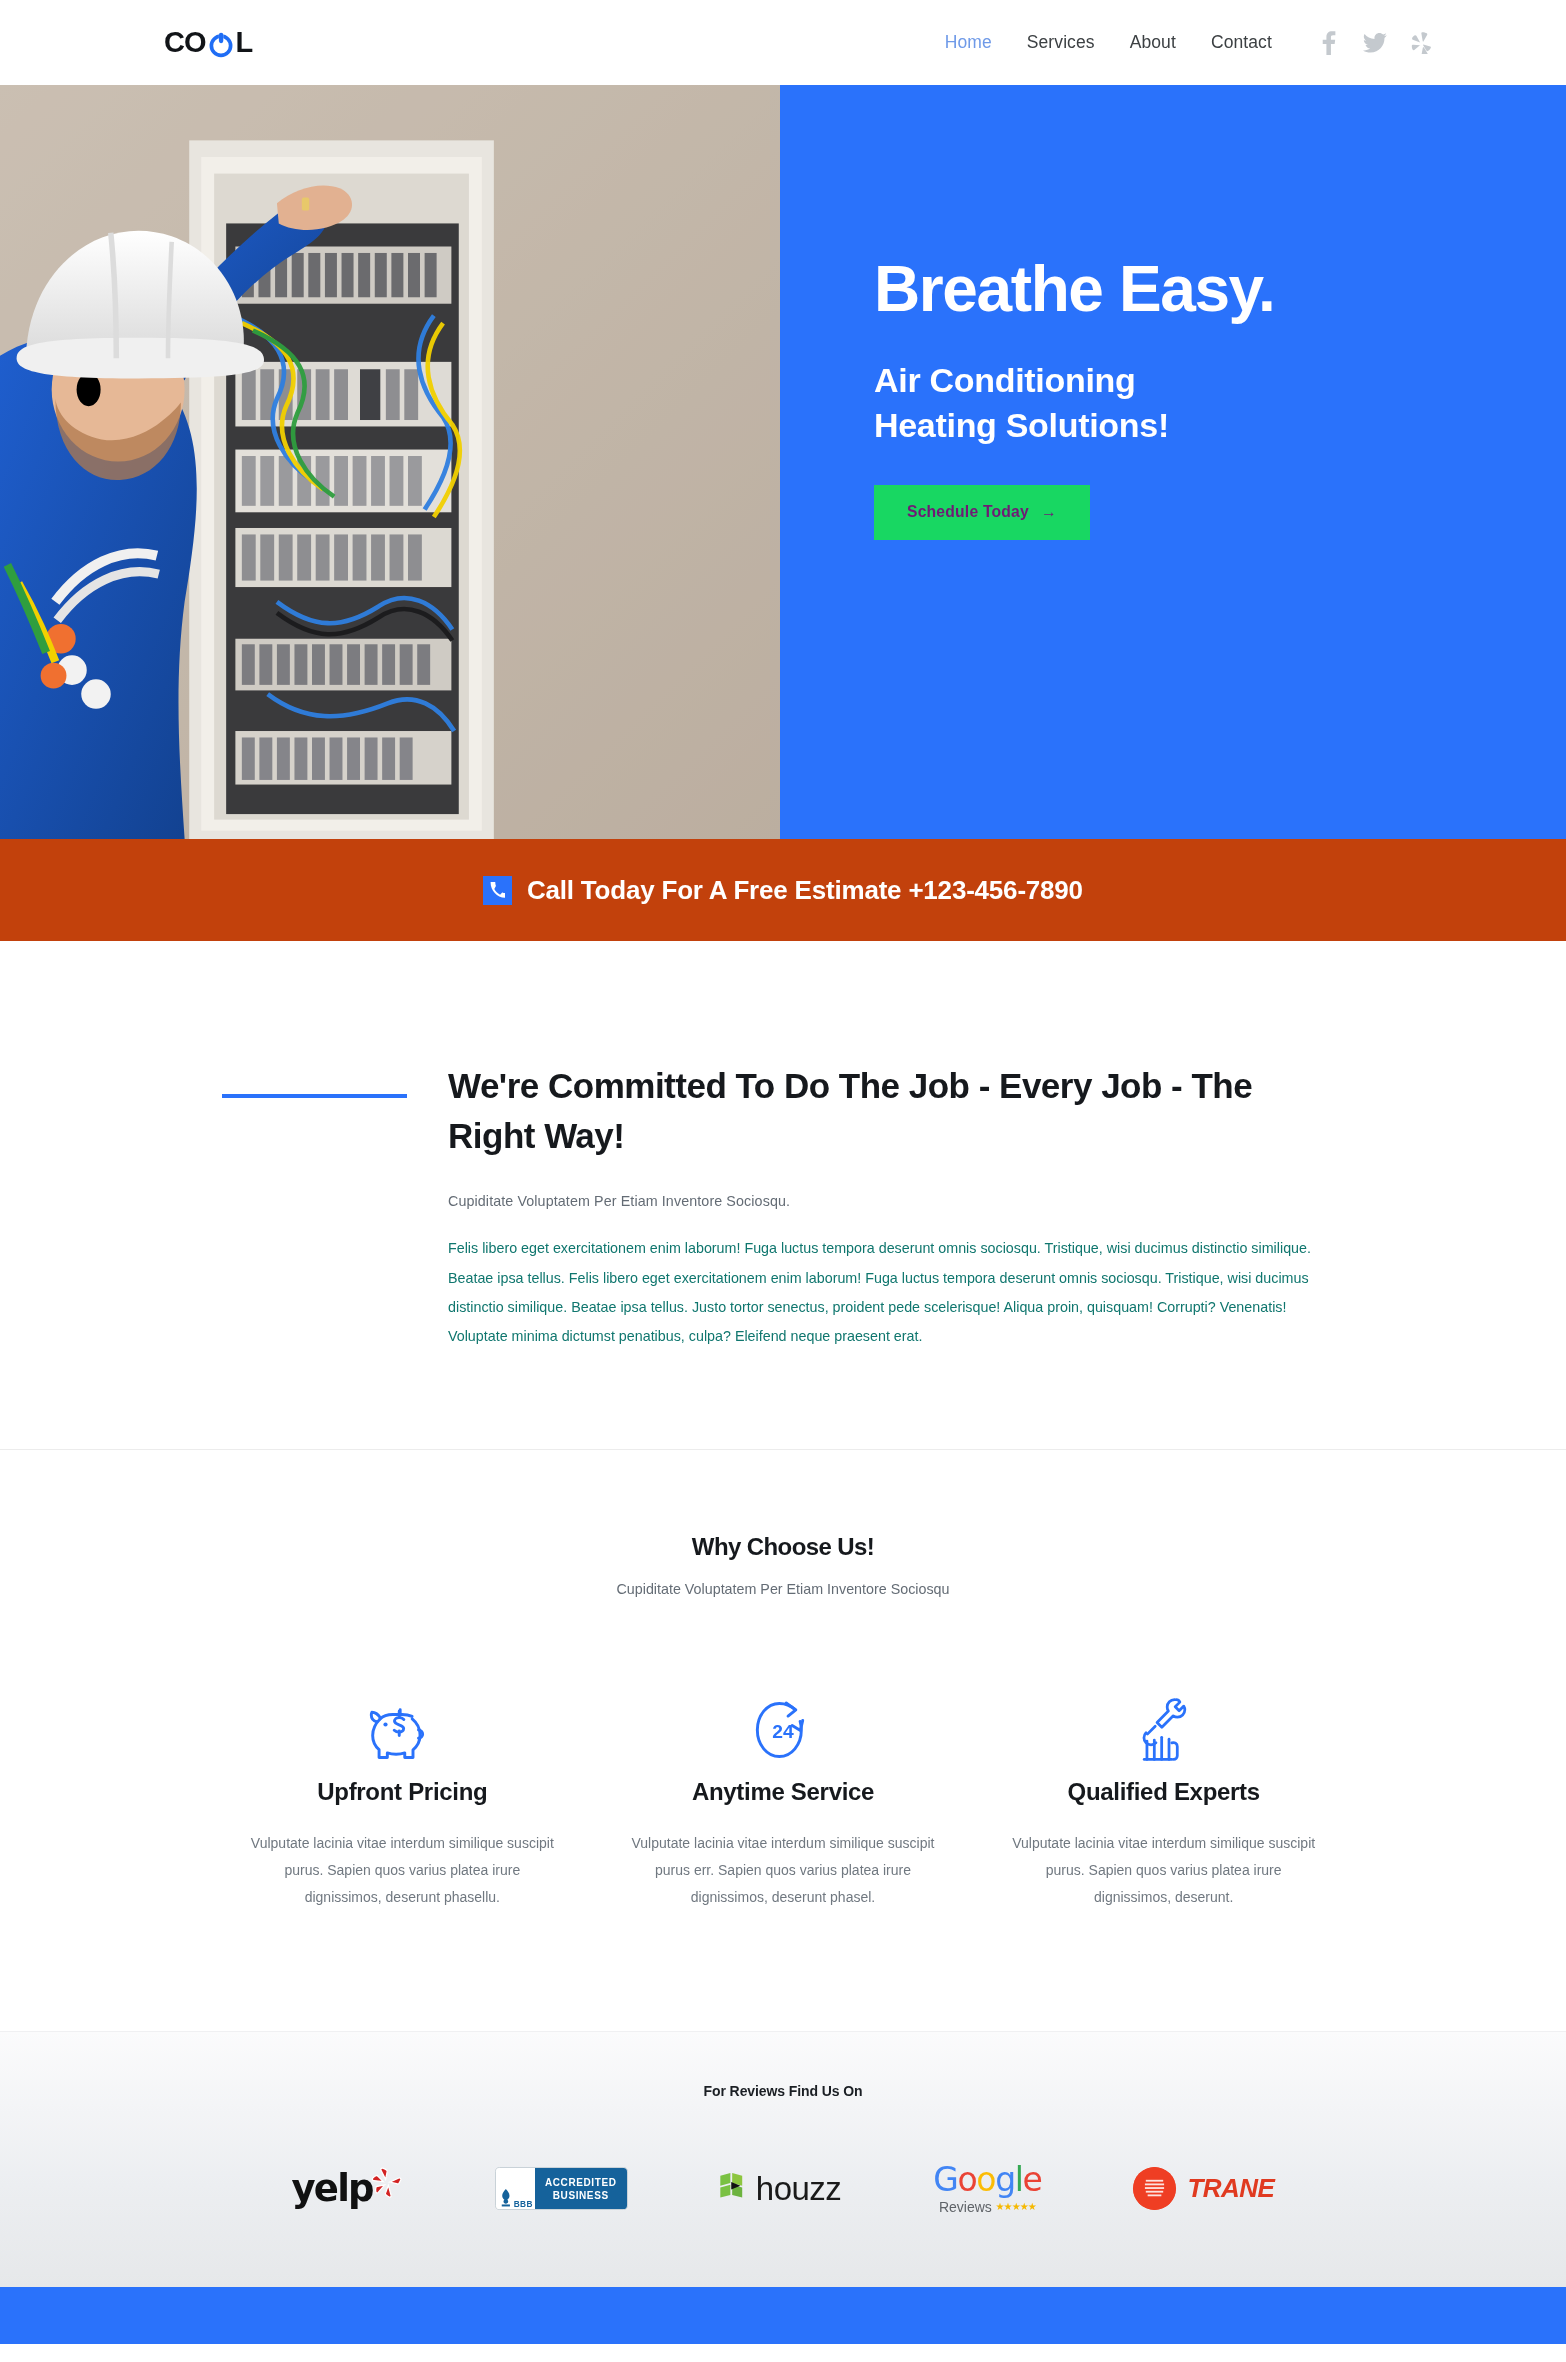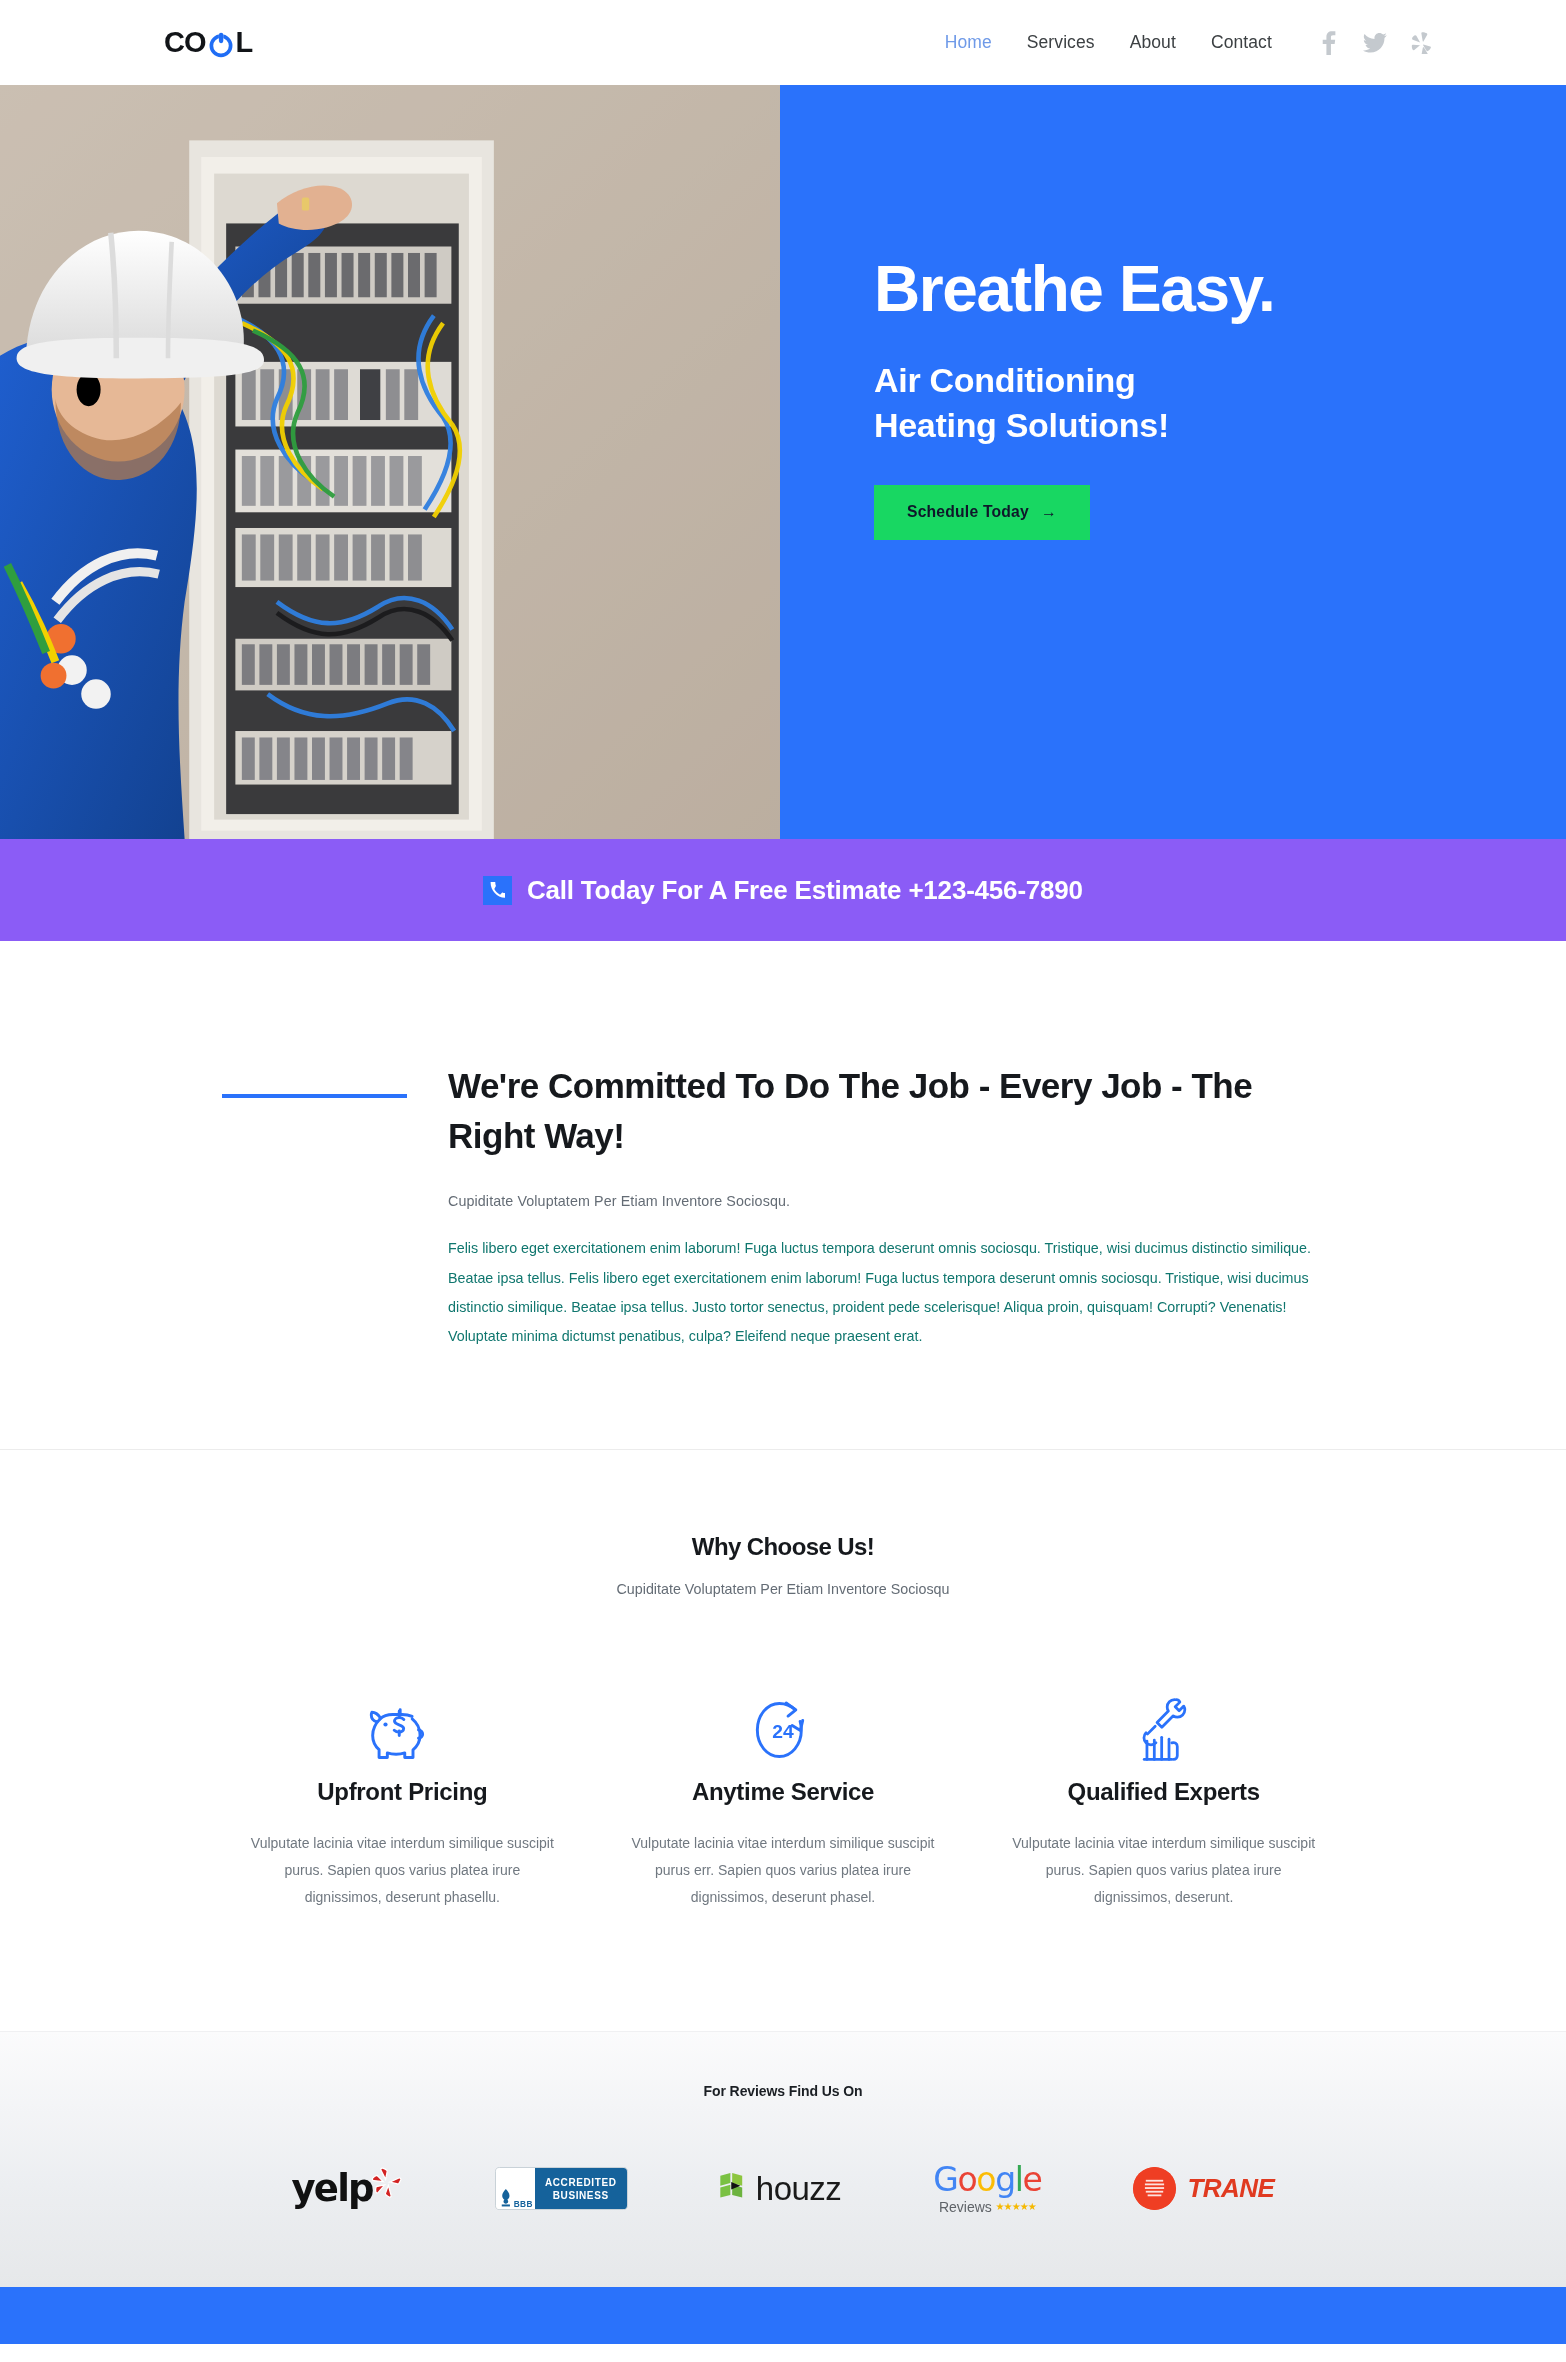--- a/index.html
+++ b/index.html
@@ -101,33 +101,33 @@
     color:#eaf0fd;
     max-width:434px;
     margin-bottom:46px;
     font-weight:400;
   }
   .btn-schedule{
     display:inline-flex;
     align-items:center;
     gap:12px;
     background:#18d762;
-    color:#0f172a;
+    color:#701a75;
     border:none;
     font-size:15.7px;
     font-weight:700;
     padding:18.5px 33px;
     letter-spacing:0.2px;
     cursor:pointer;
     font-family:inherit;
   }
 
   
   .callbar{
-    background:#8b5cf6;
+    background:#c2410c;
     height:102px;
     display:flex;
     align-items:center;
     justify-content:center;
     gap:14.8px;
   }
   .callbar .ph{
     width:29px;height:29px;
     background:#2a72fb;
     display:flex;align-items:center;justify-content:center;

